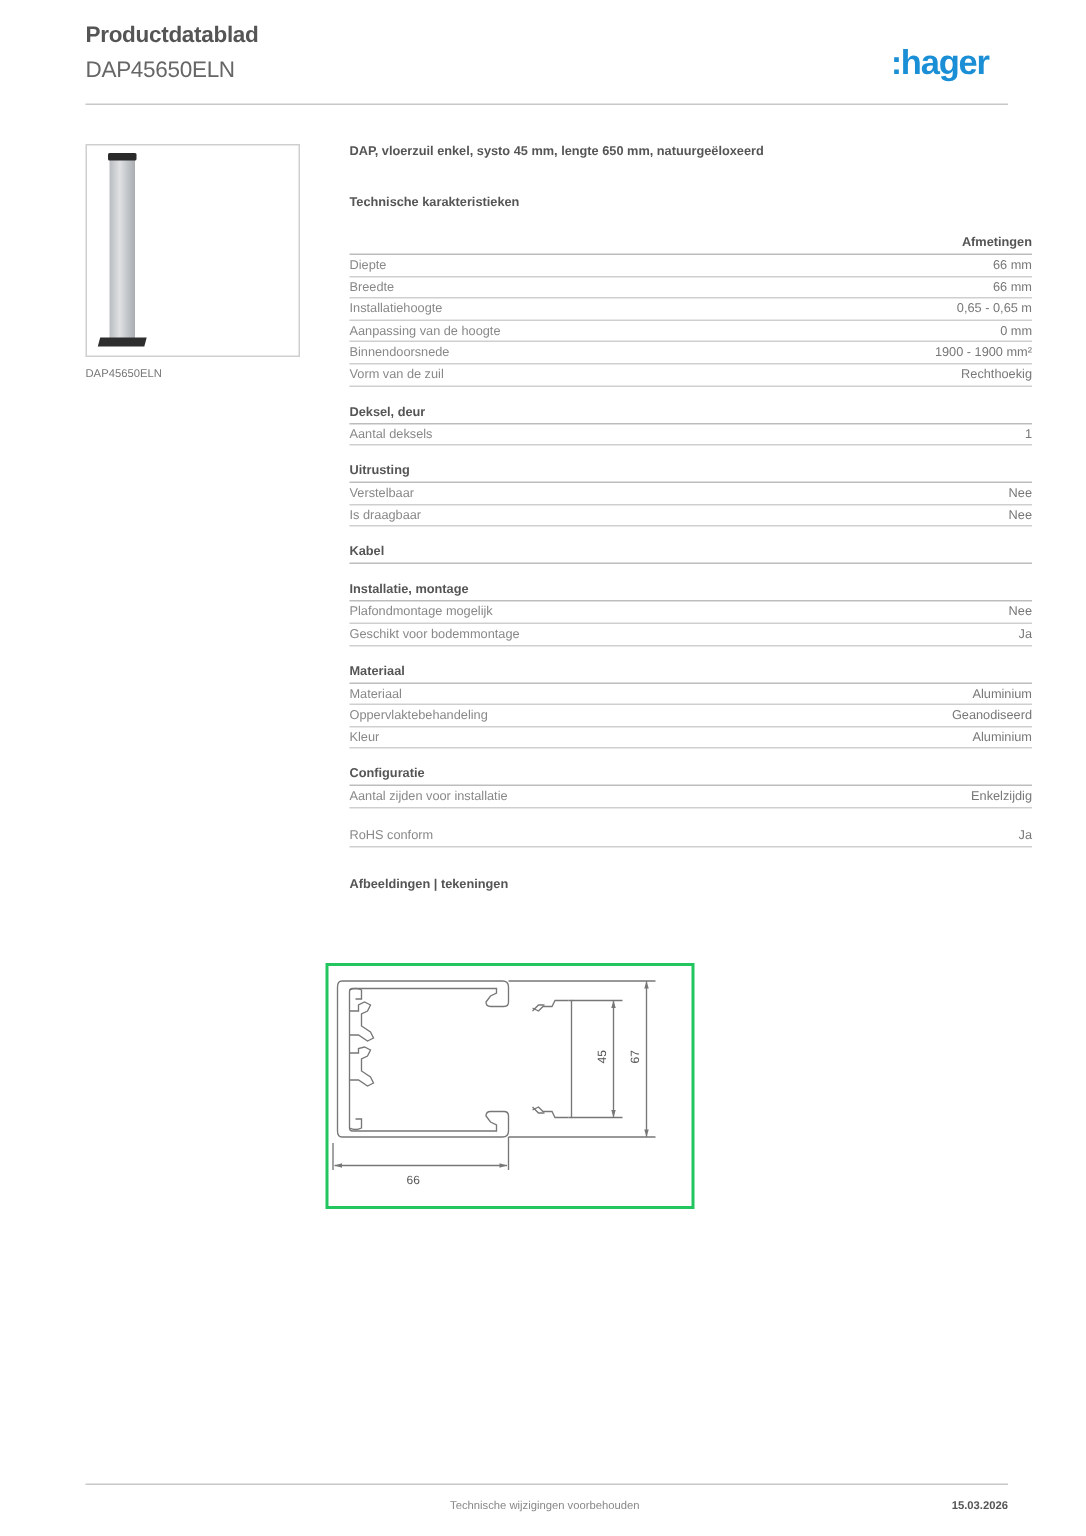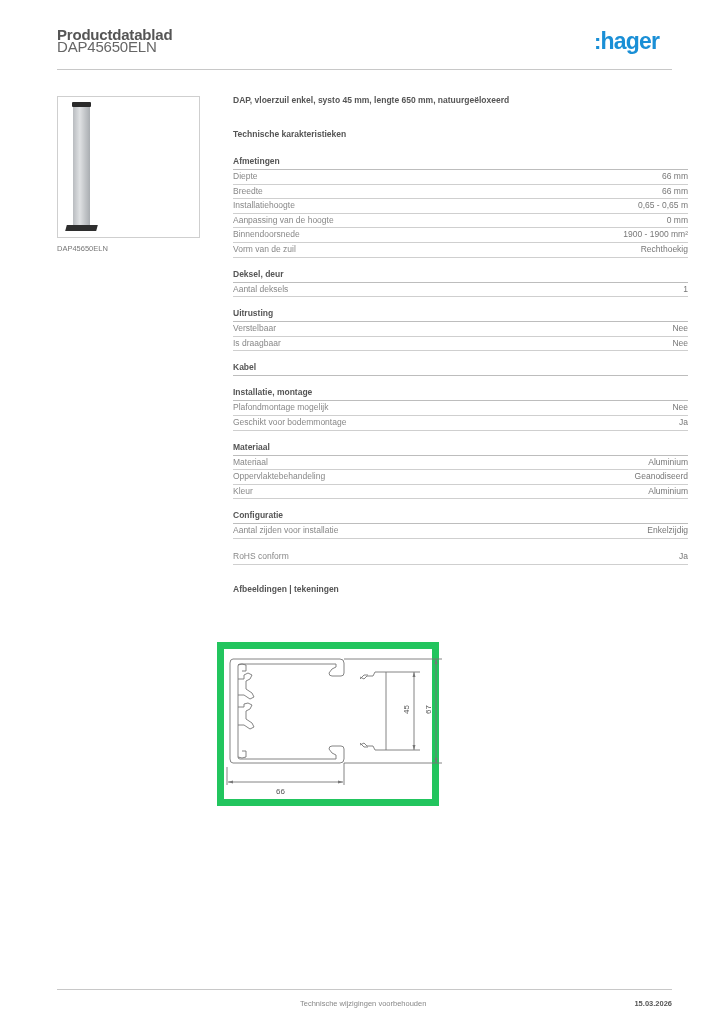--- a/index.html
+++ b/index.html
@@ -1,38 +1,38 @@
 <!DOCTYPE html>
 <html><head>
 <meta charset="utf-8">
 <style>
   html, body { margin: 0; padding: 0; background: #ffffff; }
   body { width: 724px; height: 1024px; position: relative; font-family: "Liberation Sans", sans-serif; color: #555; overflow: hidden; }
-  .header-title { position: absolute; left: 57px; top: 26px; font-size: 15px; font-weight: bold; color: #555; letter-spacing: -0.2px; }
+  .header-title { position: absolute; left: 57px; top: 15px; font-size: 15px; font-weight: bold; color: #555; letter-spacing: -0.2px; }
   .header-sub { position: absolute; left: 57px; top: 38px; font-size: 15px; color: #666; letter-spacing: -0.2px; }
   .logo { position: absolute; left: 594px; top: 28px; font-size: 23px; font-weight: bold; color: #1a8fd6; letter-spacing: -0.8px; }
   .logo .colon { font-size: 22px; }
   .header-rule { position: absolute; left: 57px; top: 69px; width: 615px; height: 1px; background: #c8c8c8; }
 
   .prod-img { position: absolute; left: 57px; top: 96px; width: 143px; height: 142px; border: 1px solid #cfcfcf; box-sizing: border-box; background: #fff; }
   .pillar { position: absolute; left: 15px; top: 7px; width: 17px; height: 125px; background: linear-gradient(90deg,#b9bcc0 0%,#dfe1e3 40%,#c3c6c9 70%,#a9adb1 100%); }
   .pillar-cap { position: absolute; left: 14px; top: 5px; width: 19px; height: 5px; background: #2a2a2a; border-radius: 1px; }
   .pillar-base { position: absolute; left: 8px; top: 128px; width: 31px; height: 6px; background: #2e2e2e; transform: skewX(-15deg); }
   .prod-caption { position: absolute; left: 57px; top: 244px; font-size: 7.5px; color: #777; }
 
   .main { position: absolute; left: 233px; top: 95px; width: 455px; }
   .desc { font-size: 8.5px; font-weight: bold; color: #555; margin-top: 0; height: 14px; }
   .tech-title { font-size: 8.5px; font-weight: bold; color: #555; margin-top: 20px; height: 14px; }
   .section { margin-top: 11px; }
-  .section.first { margin-top: 13px; }
+  .section.first { margin-top: 13px; text-align: right; }
   .sec-head { font-size: 8.5px; font-weight: bold; color: #555; height: 12px; border-bottom: 1px solid #bdbdbd; padding-bottom: 1px; }
   .row { display: flex; justify-content: space-between; font-size: 8.5px; color: #888; height: 13.6px; line-height: 13px; border-bottom: 1px solid #cfcfcf; }
   .row .val { color: #777; }
   .img-title { font-size: 8.5px; font-weight: bold; color: #555; margin-top: 19px; }
-  .drawing { position: absolute; left: 217px; top: 642px; width: 222px; height: 164px; border: 7px solid #22c55e; box-sizing: border-box; }
+  .drawing { position: absolute; left: 217px; top: 642px; width: 246px; height: 164px; border: 2px solid #22c55e; box-sizing: border-box; }
 
   .footer-rule { position: absolute; left: 57px; top: 989px; width: 615px; height: 1px; background: #c8c8c8; }
   .footer-left { position: absolute; left: 57px; top: 1041px; font-size: 7.5px; font-weight: bold; color: #555; }
   .footer-mid { position: absolute; left: 300px; top: 999px; font-size: 7.5px; color: #888; }
   .footer-right { position: absolute; right: 52px; top: 999px; font-size: 7.5px; font-weight: bold; color: #555; }
 </style>
 </head>
 <body>
 
 <div>

